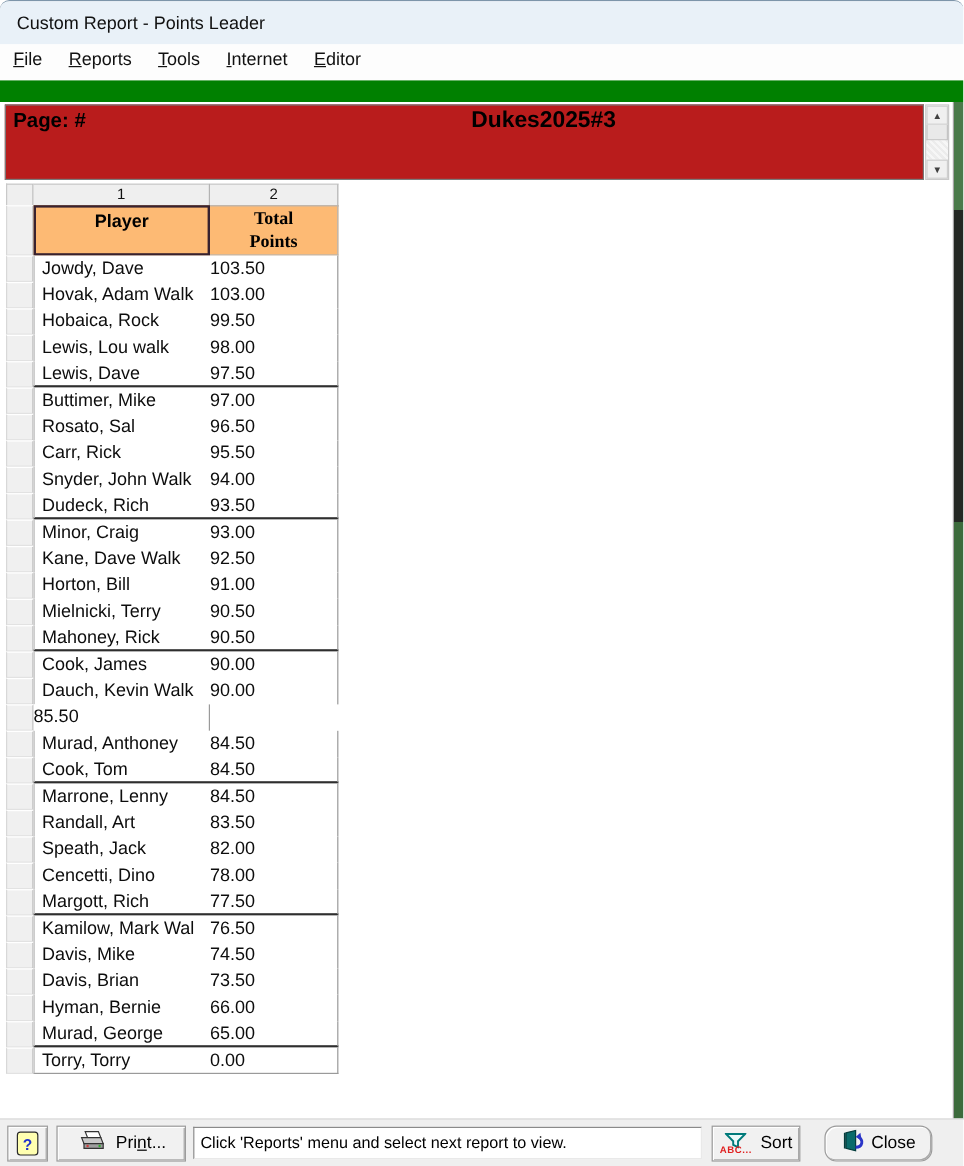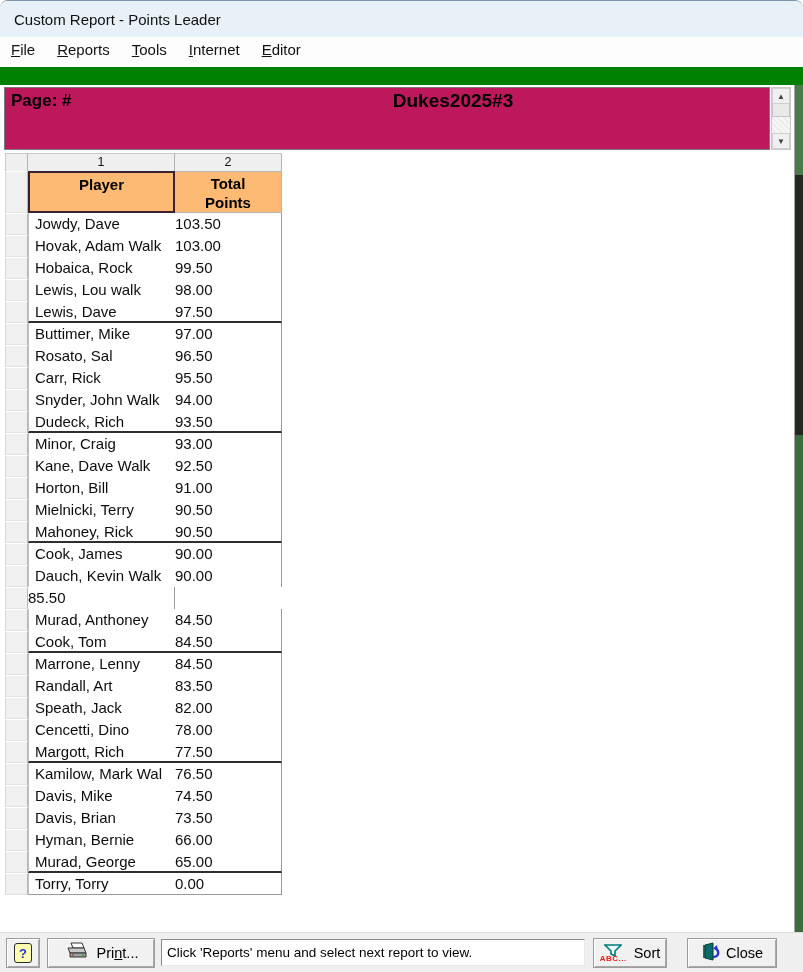--- a/index.html
+++ b/index.html
@@ -24,21 +24,21 @@
 
   
   .main { position:relative; height:848px; background:#ffffff; }
 
   .desktop-strip { position:absolute; right:0; top:0; width:9px; height:100%;
                    border-left:1px solid #a4a4a4;
                    background:linear-gradient(#4a7a4a 0 90px, #232823 90px 350px, #3c6b3c 350px 100%); }
 
   
   .header-panel { position:absolute; left:4px; top:2px; width:766px; height:63px;
-                  background:#be185d; border:1px solid #7a7a7a; }
+                  background:#b91c1c; border:1px solid #7a7a7a; }
   .page-label { position:absolute; left:6px; top:3px; font-size:17px; font-weight:bold; color:#000; }
   .report-title { position:absolute; left:0; top:2px; width:100%; text-align:center;
                   padding-left:132px; font-size:19px; font-weight:bold; color:#000; }
 
   
   .v-scrollbar { position:absolute; left:771px; top:2px; width:20px; height:63px;
                  background:#f3f3f3; border:1px solid #c9c9c9; display:flex; flex-direction:column; }
   .sb-btn { height:16px; background:#f0f0f0; border:1px solid #cfcfcf; display:flex;
             align-items:center; justify-content:center; font-size:8px; color:#404040; }
   .sb-thumb { height:13px; background:#e9e9e9; border:1px solid #c4c4c4; border-top:none; }
@@ -52,41 +52,41 @@
   .colnum-cell { background:#efefef; border-right:1px solid #b3b3b3; border-bottom:1px solid #b3b3b3;
                  border-top:1px solid #c9c9c9; font-size:12.5px; color:#111; text-align:center; line-height:17px; }
   .corner-cell { border-left:1px solid #c9c9c9; }
 
   .header-row { height:42px; }
   .rowhead { background:#f0f0f0; border-right:1px solid #b6b6b6; border-bottom:1px solid #e2e2e2;
              border-top:1px solid #ffffff; border-left:1px solid #d8d8d8; }
   .hdr-cell { background:#fdba74; font-weight:bold; font-size:15px; text-align:center;
               color:#000; line-height:19px; padding-top:2px; }
   .hdr-player { border:2px solid #38222f; }
-  .hdr-points { border:1px solid #b5b5b5; border-left:none; }
+  .hdr-points { border:1px solid #b5b5b5; border-left:none;font-family:Liberation Serif, serif; }
 
   .data-row { height:22px; }
   .data-row .cell { font-size:15px; color:#0d0d0d; line-height:21px; background:#ffffff; white-space:nowrap; overflow:hidden; }
   .cell-name { padding-left:6px; border-left:1px solid #c0c0c0; }
   .cell-points { text-align:left; padding-right:20px; border-right:1px solid #9a9a9a; }
   .data-row.sep .cell { border-bottom:2px solid #2e2e2e; }
   .data-row.last .cell { border-bottom:1px solid #9a9a9a; }
 
   
   .statusbar { position:absolute; left:0; bottom:0; width:803px; height:40px;
                background:#efefef; border-top:1px solid #dadada; }
   .btn { position:absolute; top:5px; height:30px; background:#f1f1f1;
          border:1px solid #9c9c9c;
          box-shadow:inset 1px 1px 0 #ffffff, inset -1px -1px 0 #a9a9a9;
          display:flex; align-items:center; justify-content:center;
          font-size:14.5px; color:#000; cursor:default; }
   .btn-help  { left:6px;  width:34px; }
   .btn-print { left:47px; width:108px; gap:9px; }
   .btn-sort  { left:593px; width:74px; gap:7px; }
-  .btn-close { left:687px; width:90px; gap:3px; }
+  .btn-close { left:687px; width:90px; gap:3px;border-radius:10px; }
 
   .status-box { position:absolute; left:161px; top:6px; width:424px; height:27px;
                 background:#ffffff; border:1px solid #8a8a8a;
                 border-bottom-color:#e9e9e9; border-right-color:#e9e9e9;
                 font-size:13.5px; color:#000; line-height:25px; padding-left:5px;
                 white-space:nowrap; overflow:hidden; }
 
   .help-glyph { width:18px; height:20px; background:#ffffb0; border:1.5px solid #2b2b2b;
                 border-radius:3px; color:#2233cc; font-weight:bold; font-size:13px;
                 display:flex; align-items:center; justify-content:center; }

